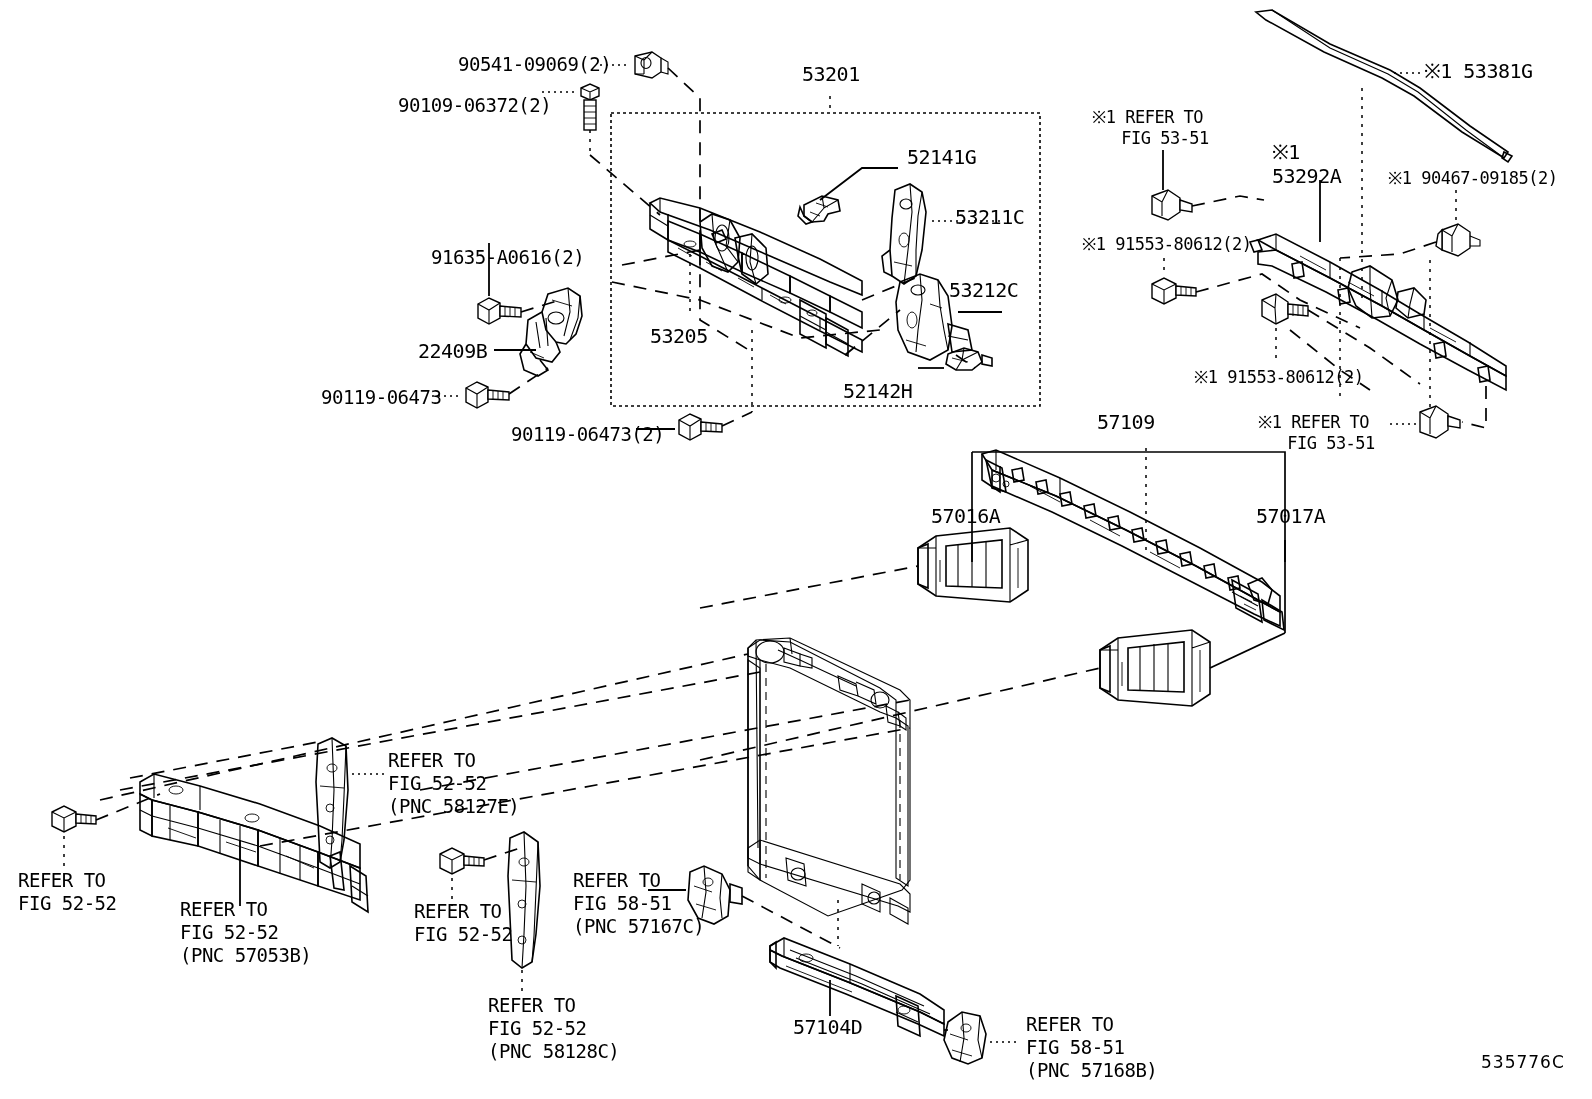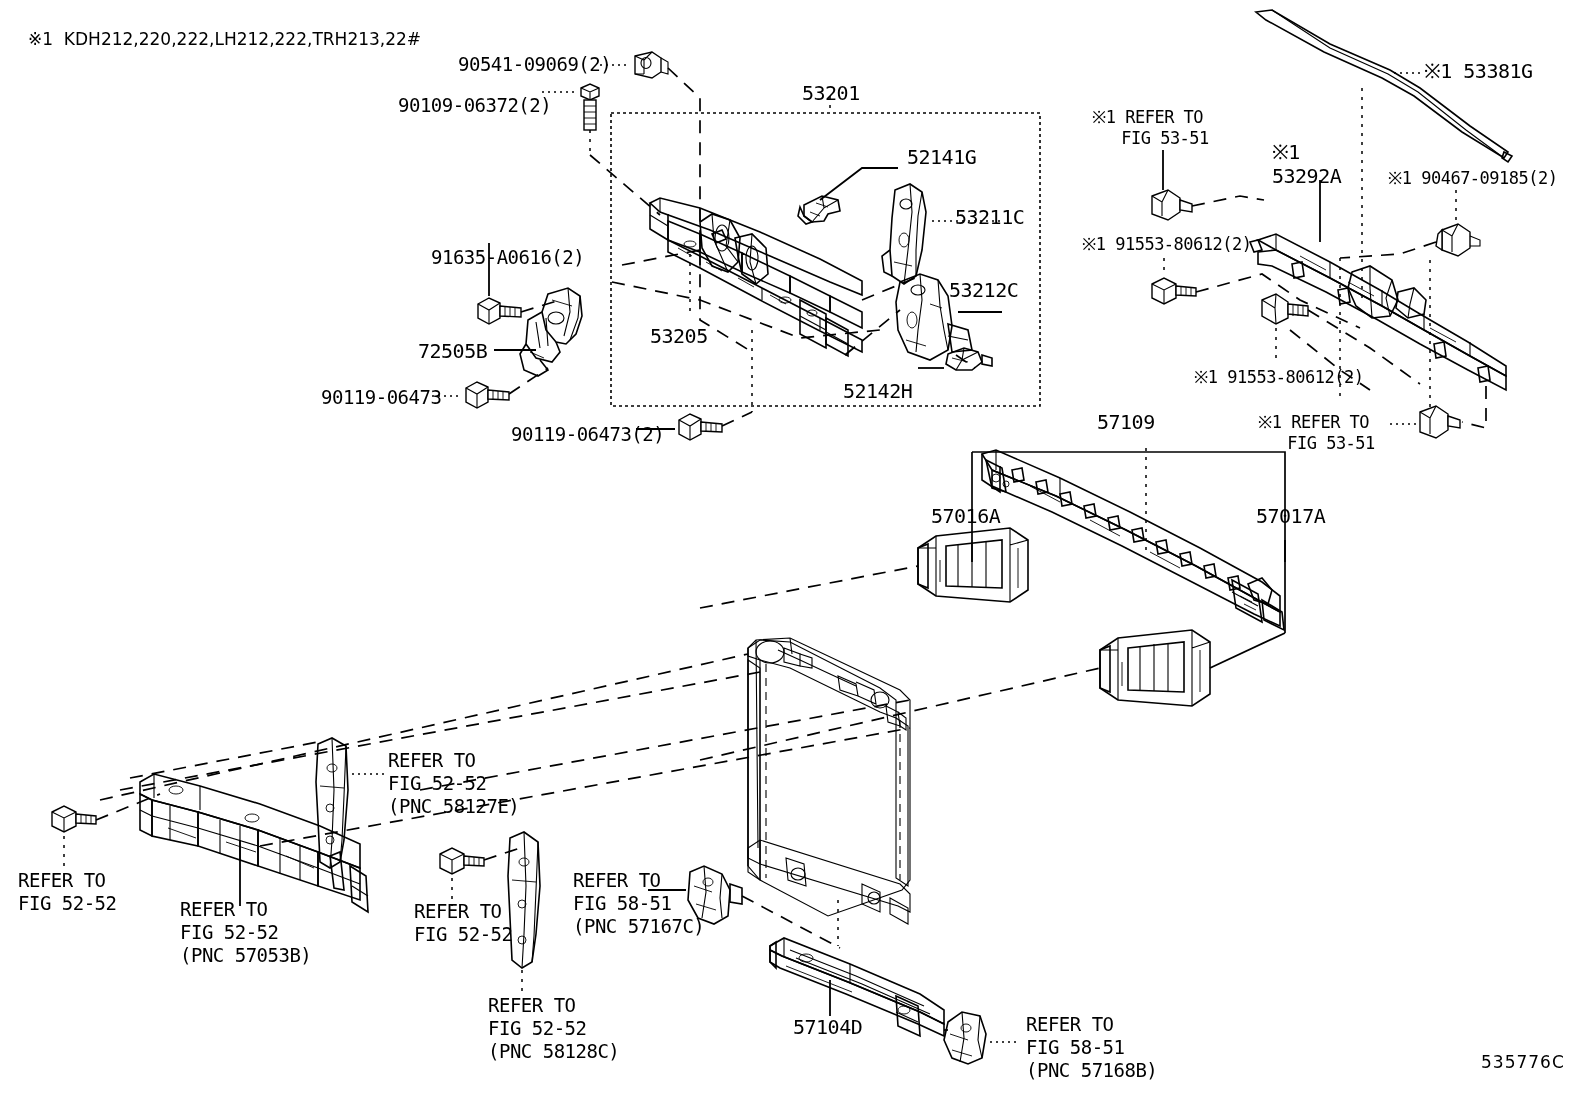--- a/index.html
+++ b/index.html
@@ -25,21 +25,20 @@
   .vdot{fill:none;stroke:#000;stroke-width:1.5;stroke-dasharray:3 6;}
   .lead{fill:none;stroke:#000;stroke-width:1.8;}
   .boxline{fill:none;stroke:#000;stroke-width:1.7;}
   .wht{fill:#fff;stroke:#000;stroke-width:1.4;}
 </style>
 </head>
 <body>
 
 <div id="root">
 
-  <div class="hdr" style="left:28px;top:29px;">※1  KDH212,220,222,LH212,222,TRH213,22#</div>
 
   <svg class="art" viewBox="0 0 1592 1099">
 
     <rect class="dashbox" x="611" y="113" width="429" height="293"></rect>
 
     <path class="vdot" d="M830 96 L830 113"></path>
 
     <path class="boxline" d="M972 452 L1285 452 L1285 633"></path>
     <path class="boxline" d="M972 452 L972 540"></path>
 
@@ -444,35 +443,35 @@
     </g>
     <path class="dot" d="M990 1042 L1018 1042"></path>
     <path class="dash" d="M944 1030 L948 1030"></path>
 
   </svg>
 
   <div class="lbl s19" style="left:458px;top:53px;">90541-09069(2)</div>
 
   <div class="lbl s19" style="left:398px;top:94px;">90109-06372(2)</div>
 
-  <div class="lbl s20" style="left:802px;top:81px;">53201</div>
+  <div class="lbl s20" style="left:802px;top:62px;">53201</div>
 
   <div class="lbl s20" style="left:907px;top:145px;">52141G</div>
 
   <div class="lbl s20" style="left:955px;top:205px;">53211C</div>
 
   <div class="lbl s20" style="left:949px;top:278px;">53212C</div>
 
   <div class="lbl s20" style="left:843px;top:356px;margin-top:23px;">52142H</div>
 
   <div class="lbl s20" style="left:650px;top:324px;">53205</div>
 
   <div class="lbl s19" style="left:431px;top:210px;margin-top:36px;">91635-A0616(2)</div>
 
-  <div class="lbl s20" style="left:418px;top:339px;">72505B</div>
+  <div class="lbl s20" style="left:418px;top:339px;">22409B</div>
 
   <div class="lbl s19" style="left:321px;top:386px;">90119-06473</div>
 
   <div class="lbl s19" style="left:511px;top:423px;">90119-06473(2)</div>
 
   <div class="lbl s17" style="left:1092px;top:107px;">※1 REFER TO
    FIG 53-51</div>
 
   <div class="lbl s20" style="left:1272px;top:140px;text-align:left;">※1
 53292A</div>

